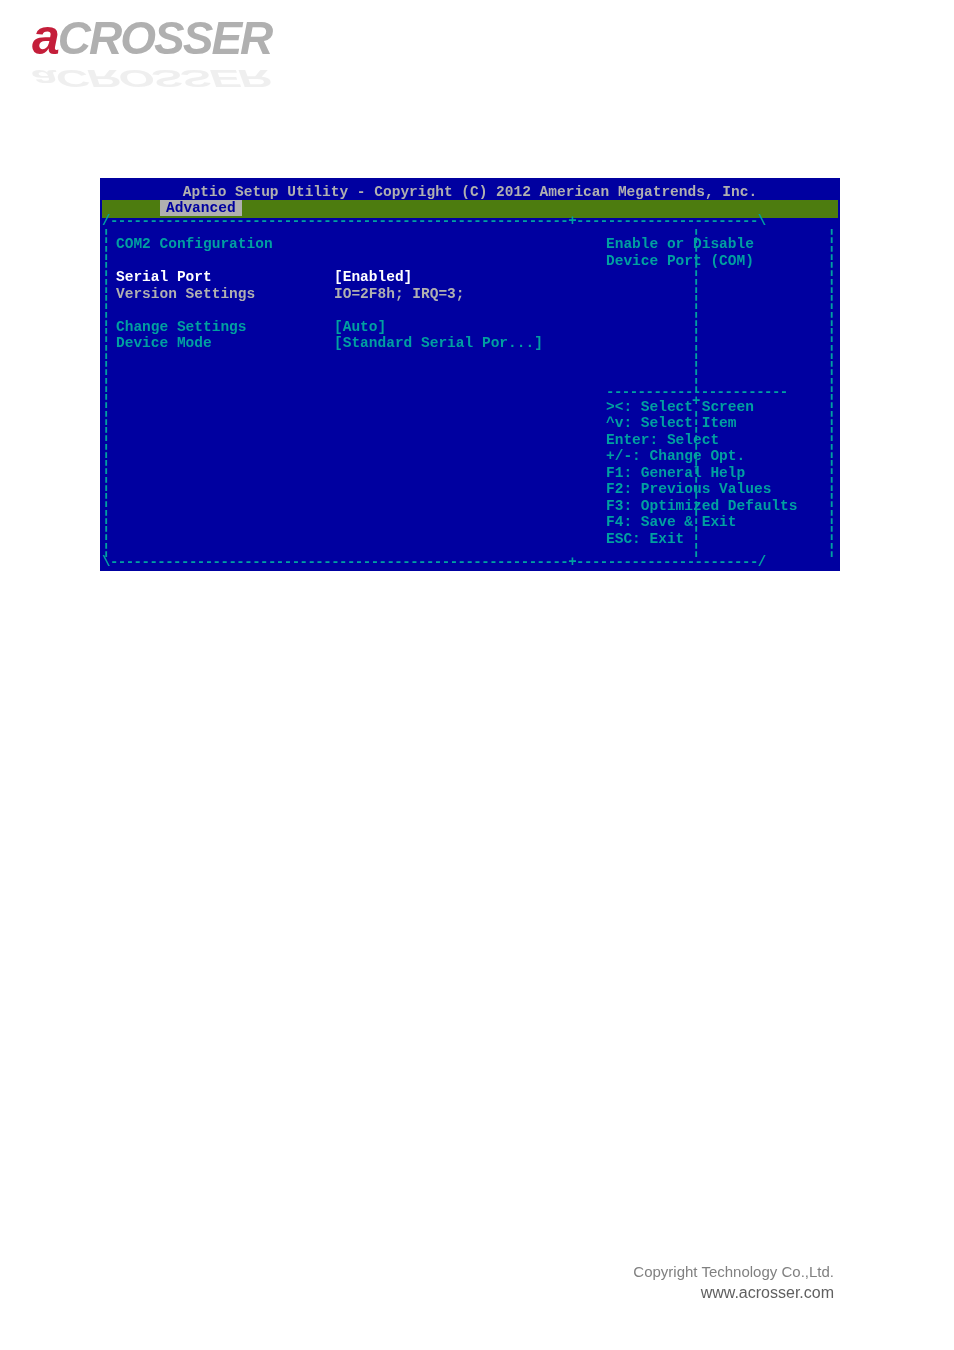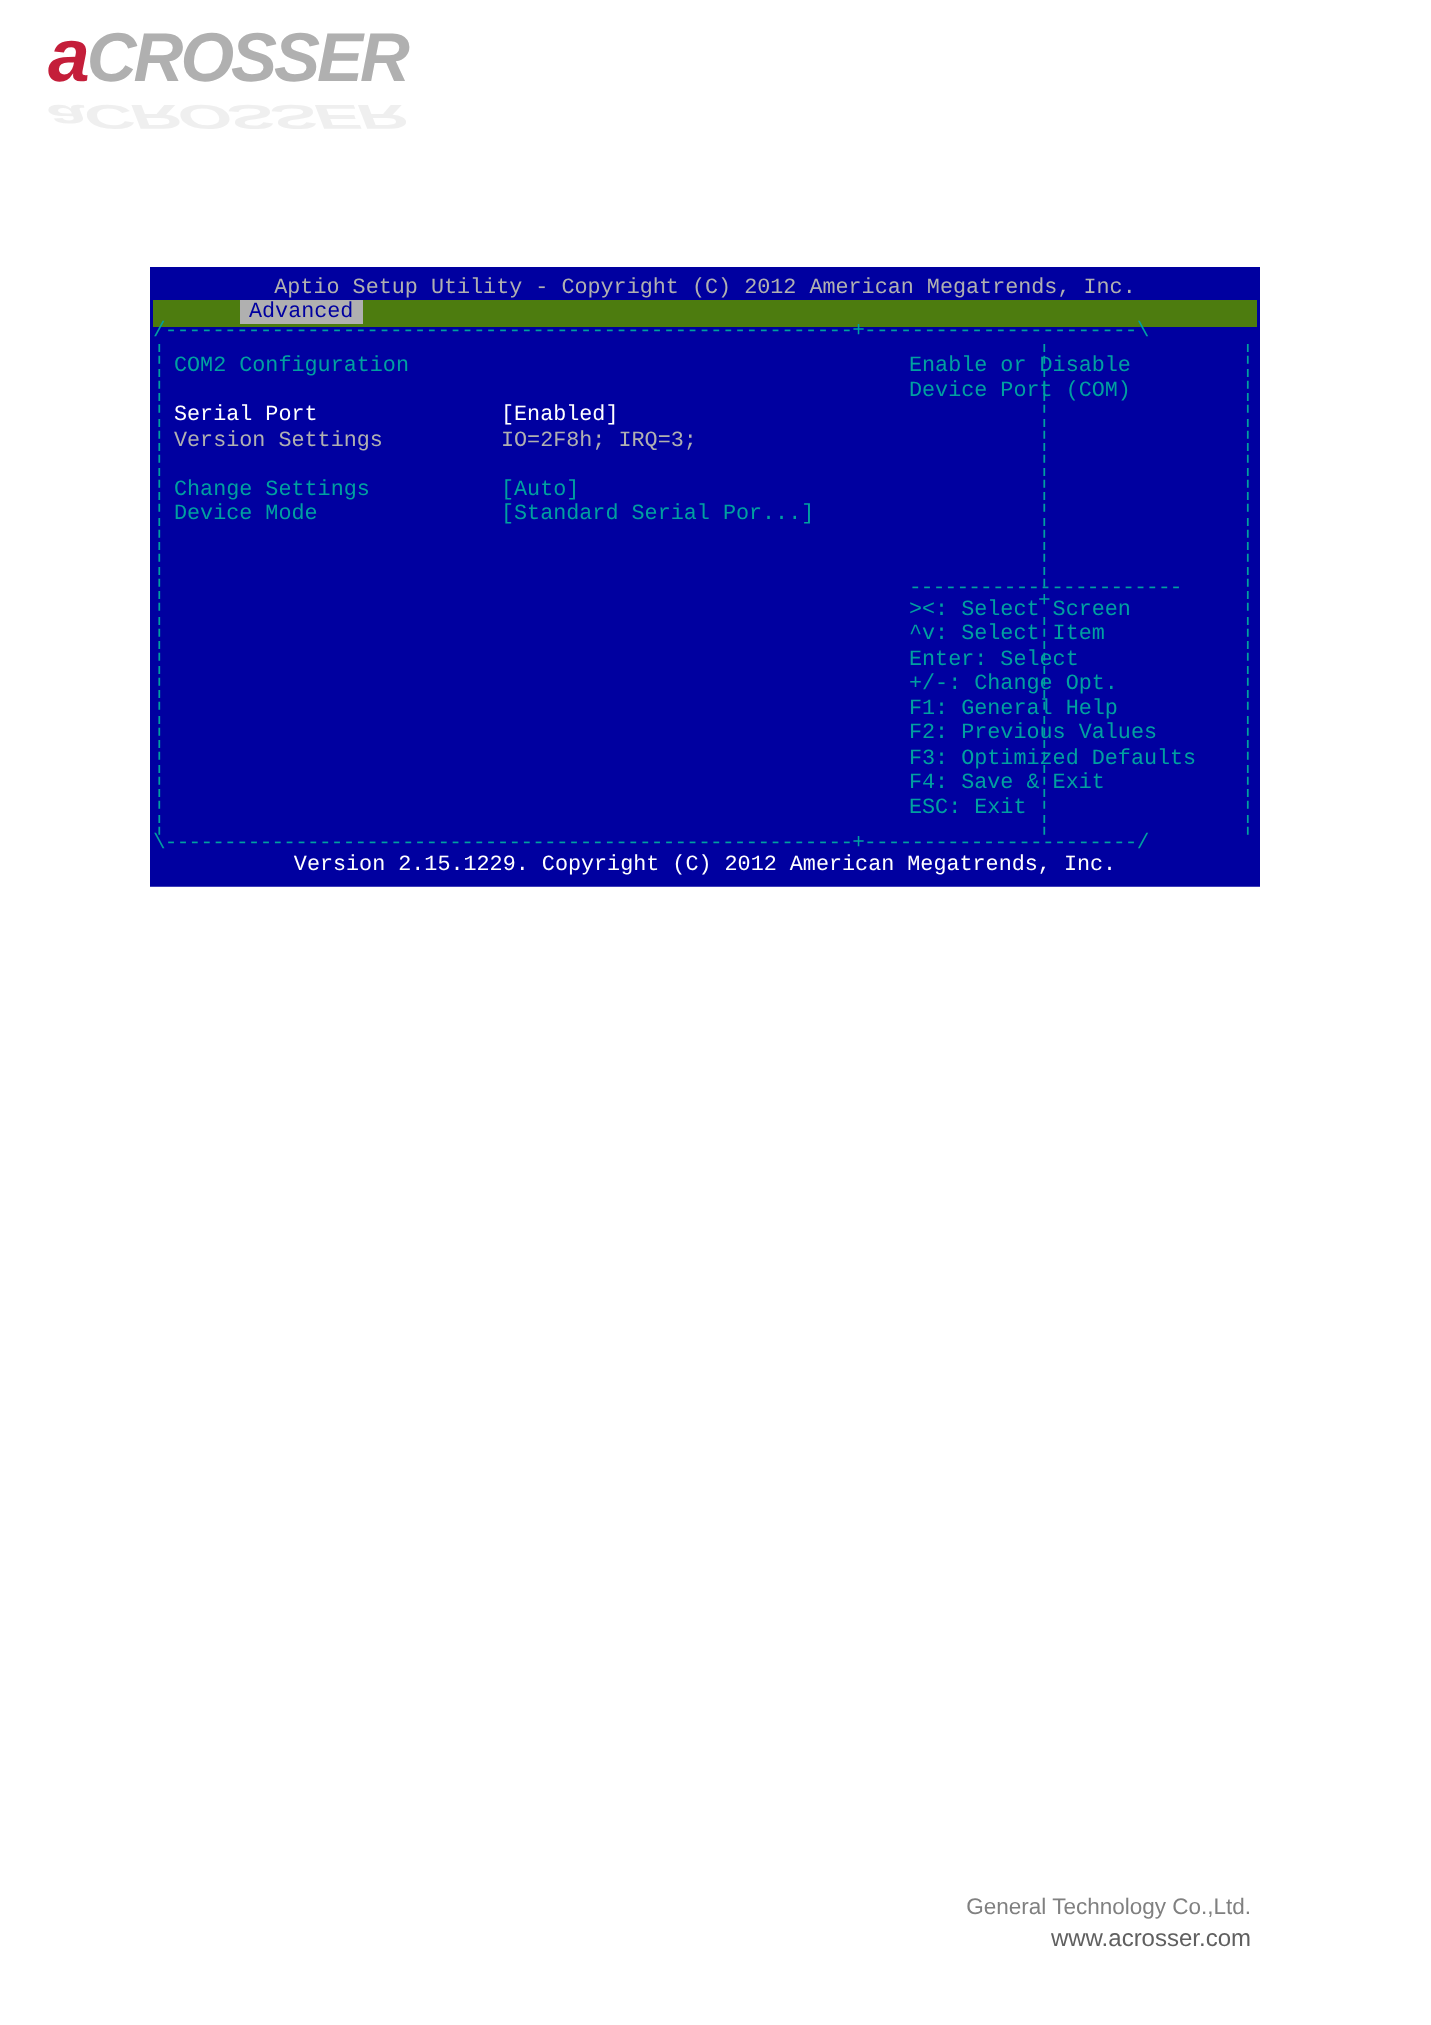--- a/index.html
+++ b/index.html
@@ -46,21 +46,21 @@
     }
     .bios-screen {
       position: absolute;
       top: 178px;
       left: 100px;
       width: 740px;
       background: #0000a0;
       border: 2px solid #0000a0;
       font-family: 'Courier New', monospace;
       font-size: 14.5px;
-      font-weight: normal;
+      font-weight: bold;
       color: #b0b0b0;
     }
     .bios-header {
       background: #0000a0;
       color: #b0b0b0;
       text-align: center;
       padding: 4px 0 0 0;
     }
     .bios-tab-row {
       background: #4d7c0f;
@@ -232,19 +232,18 @@
       <div class="help-line">Enter: Select</div>
       <div class="help-line">+/-: Change Opt.</div>
       <div class="help-line">F1: General Help</div>
       <div class="help-line">F2: Previous Values</div>
       <div class="help-line">F3: Optimized Defaults</div>
       <div class="help-line">F4: Save &amp; Exit</div>
       <div class="help-line">ESC: Exit</div>
     </div>
   </div>
   <div class="bios-divider-bottom">\----------------------------------------------------------+-----------------------/</div>
-  <div class="bios-footer">Version 2.15.1229. Copyright (C) 2012 American Megatrends, Inc.</div>
 </div>
 
 <div class="footer-credit">
-  <div>General Technology Co.,Ltd.</div>
+  <div>Copyright Technology Co.,Ltd.</div>
   <div class="footer-url">www.acrosser.com</div>
 </div>
 
 </body></html>

